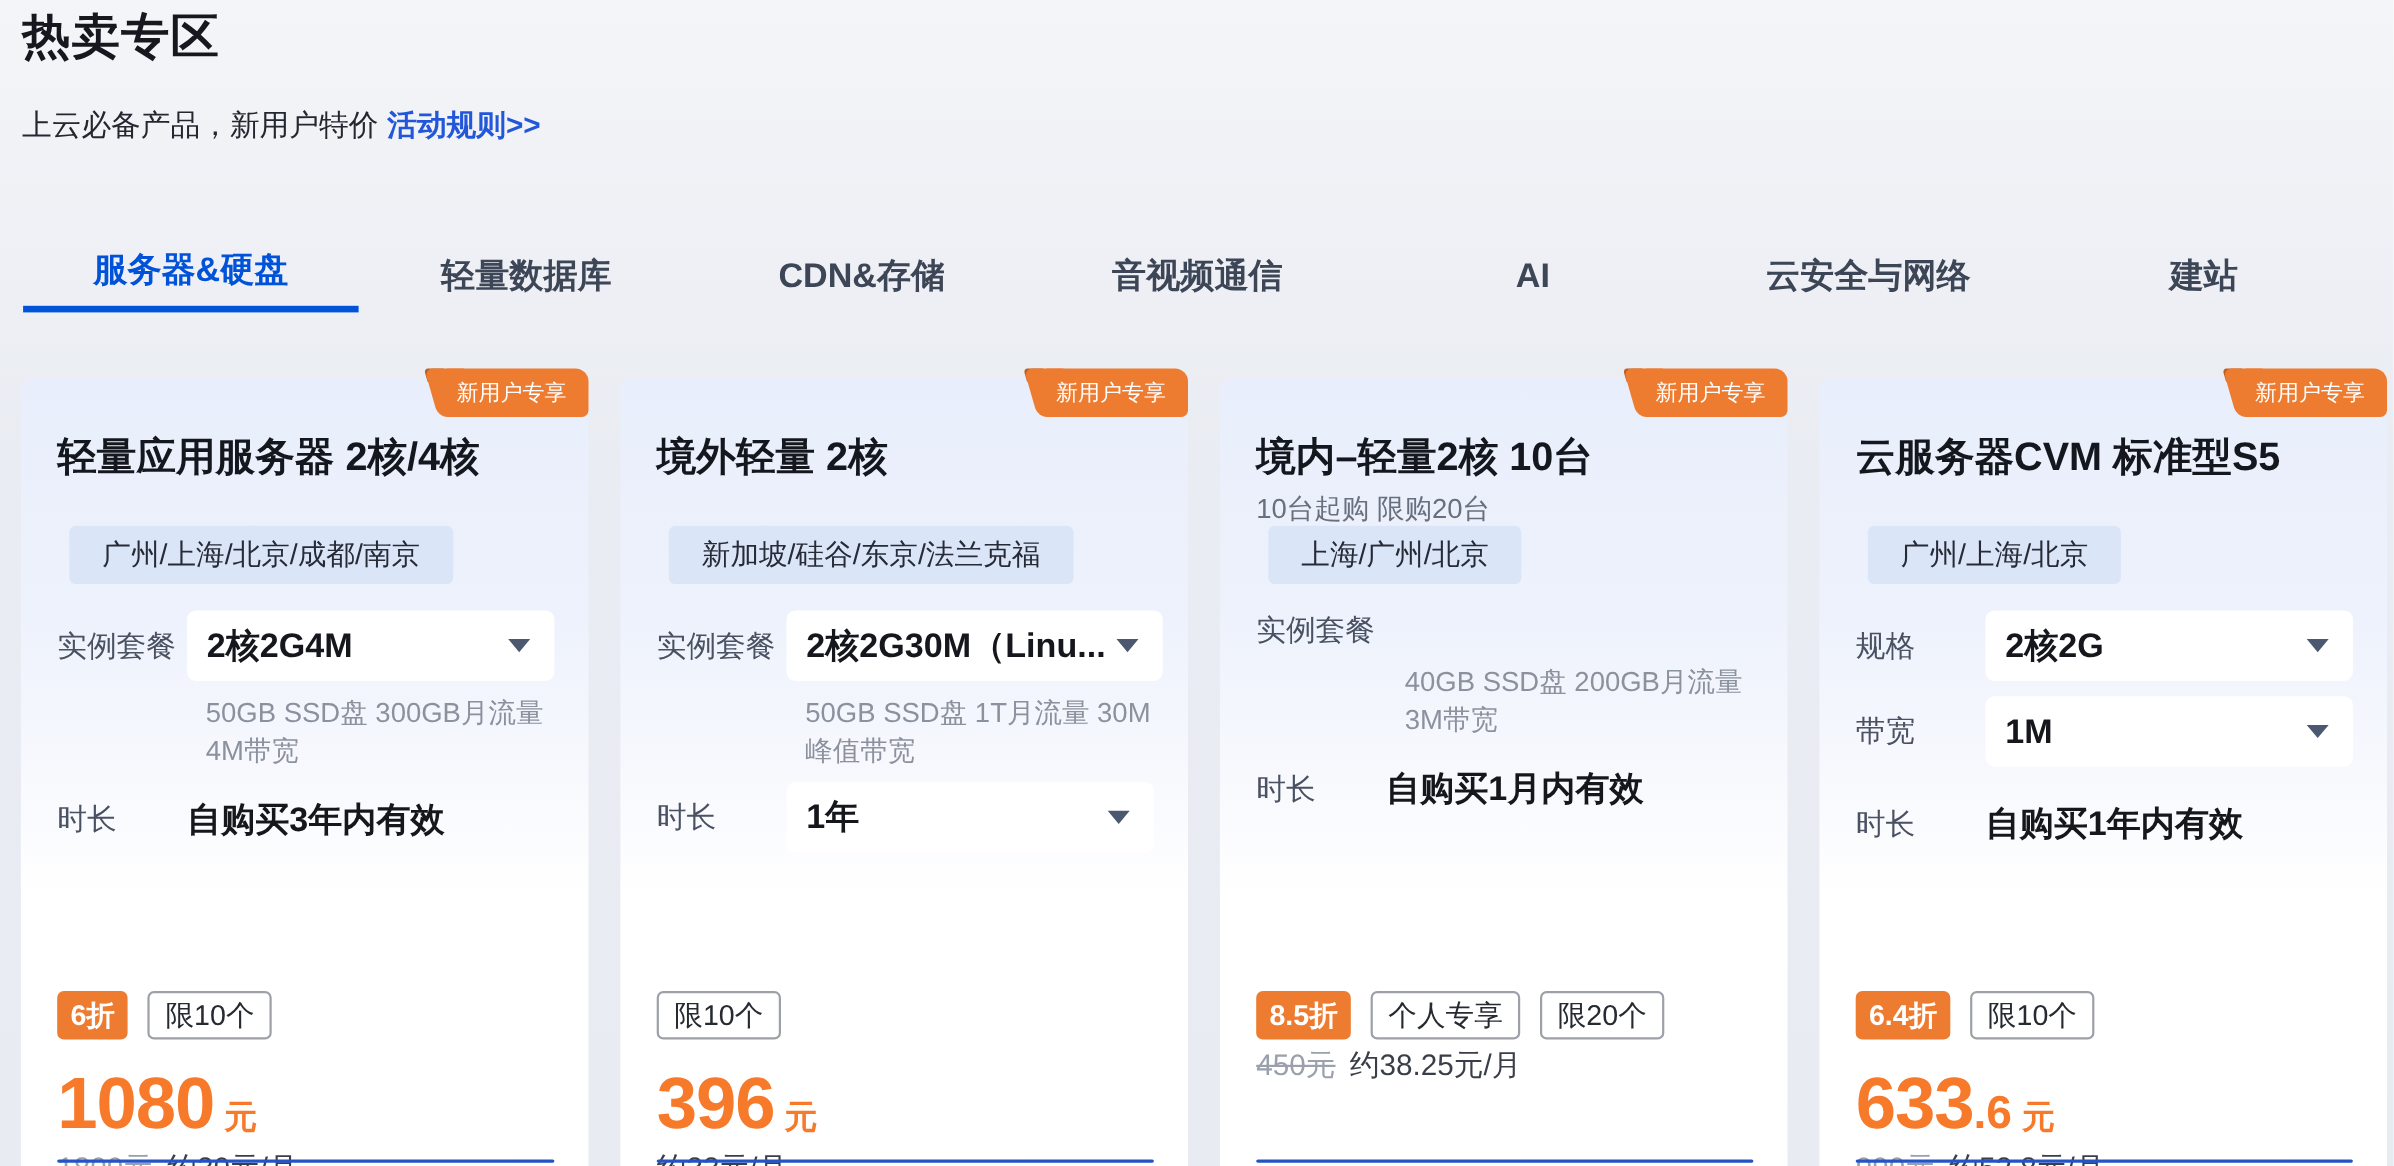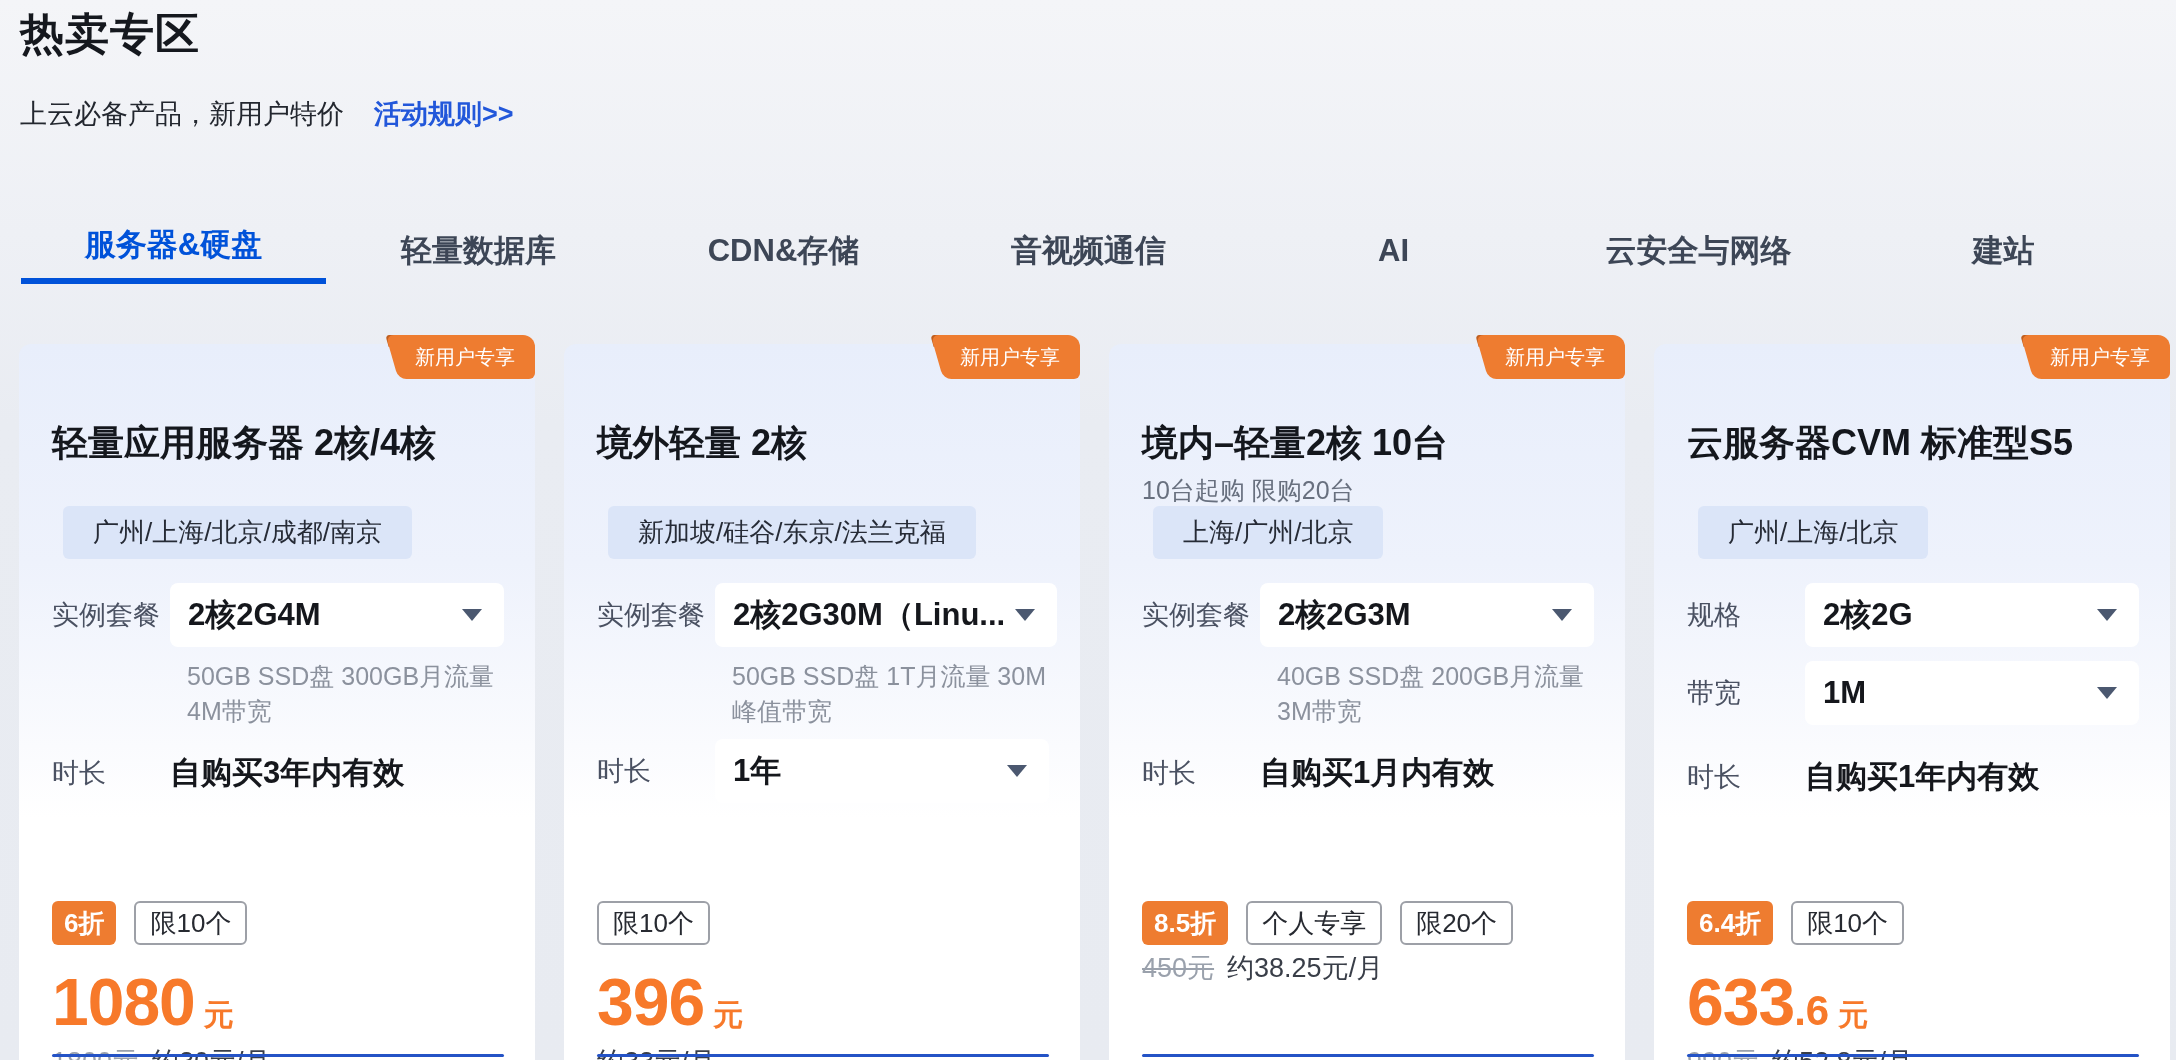--- a/index.html
+++ b/index.html
@@ -4,42 +4,42 @@
 <style>
   * { box-sizing: border-box; margin: 0; padding: 0; }
   html,body { width:2176px; height:1060px; overflow:hidden; }
   body {
     font-family:"Liberation Sans","DejaVu Sans",sans-serif;
     background:linear-gradient(180deg,#f4f5f8 0%,#eef0f5 22%,#e9ecf2 40%,#e8ebf1 100%);
     position:relative; color:#14171d;
   }
   
   .page-title { position:absolute; left:20px; top:8px; font-size:44px; line-height:52px; font-weight:700; color:#15181e; letter-spacing:1px; }
-  .sub-row { position:absolute; left:20px; top:96px; display:flex; align-items:flex-end; gap:30px; }
+  .sub-row { position:absolute; left:20px; top:96px; display:flex; align-items:flex-end; gap:8px; }
   .sub-text { font-size:27px; color:#23272f; }
   .rules-link { font-size:27px; font-weight:600; color:#2257da; cursor:pointer; }
   
   .tabs { position:absolute; left:21px; top:224px; display:flex;align-items:flex-end; }
   .tab { width:305px; text-align:center; font-size:31px; font-weight:700; color:#3d4656; line-height:42px; padding-bottom:12px; cursor:pointer; }
   .tab.active { color:#0052d9; border-bottom:6px solid #0052d9; }
   
   .cards { position:absolute; left:19px; top:344px; display:flex; gap:29px; }
   .card {
     position:relative; width:516px; height:730px; border-radius:12px;
     background:linear-gradient(180deg,#e8eefb 0%,#eef2fc 30%,#fafbfe 55%,#ffffff 65%);
   }
   .ribbon {
     position:absolute; top:-9px; right:0; height:44px; z-index:2;
     background:#ee7c30; color:#fff; font-size:20px; font-weight:500;
     display:flex; align-items:center; padding:0 20px 0 10px;
     border-radius:2px 12px 6px 10px;
   }
   .ribbon::before { content:""; position:absolute; left:-13px; top:0; width:36px; height:100%; background:#ee7c30; transform:skewX(16deg); border-radius:8px 0 0 8px; z-index:-1; }
   .ribbon::after { content:""; position:absolute; left:-18px; top:0; width:18px; height:12px; background:#bf5e1e; transform:skewX(16deg); z-index:-2; border-radius:4px 0 0 0; }
-  .head { margin:76px 33px 0; height:86px; }
+  .head { margin:48px 33px 0; height:86px; }
   .card-title { font-size:36px; line-height:46px; font-weight:700; color:#14171d; }
   .card-subtitle { margin-top:8px; font-size:25px; color:#68707f; }
   .region-tag { display:inline-block; margin-left:44px; background:#dbe5f8; color:#262b36; font-size:26px; padding:9px 30px; border-radius:6px; }
   .rows { margin-top:24px; }
   .row { display:flex; align-items:center; padding:0 31px 0 33px; }
   .row-label { width:118px; flex:none; font-size:27px; color:#4a5162; }
   .select-box {
     flex:1; height:64px; background:#fff; border-radius:8px;
     display:flex; align-items:center; justify-content:space-between;
     padding:0 22px 0 18px; cursor:pointer;
@@ -162,24 +162,20 @@
   <div class="card">
     <div class="ribbon">新用户专享</div>
     <div class="head">
       <div class="card-title">境内–轻量2核 10台</div>
       <div class="card-subtitle">10台起购 限购20台</div>
     </div>
     <div class="region-tag">上海/广州/北京</div>
     <div class="rows">
       <div class="row">
         <span class="row-label">实例套餐</span>
-        <div class="select-box">
-          <span class="select-value">2核2G3M</span>
-          <span class="caret"></span>
-        </div>
       </div>
       <div class="spec-desc">40GB SSD盘 200GB月流量 3M带宽</div>
       <div class="row static mt22">
         <span class="row-label">时长</span>
         <span class="static-value">自购买1月内有效</span>
       </div>
     </div>
     <div class="price-sec">
       <div class="tag-row">
         <span class="tag-filled">8.5折</span>

